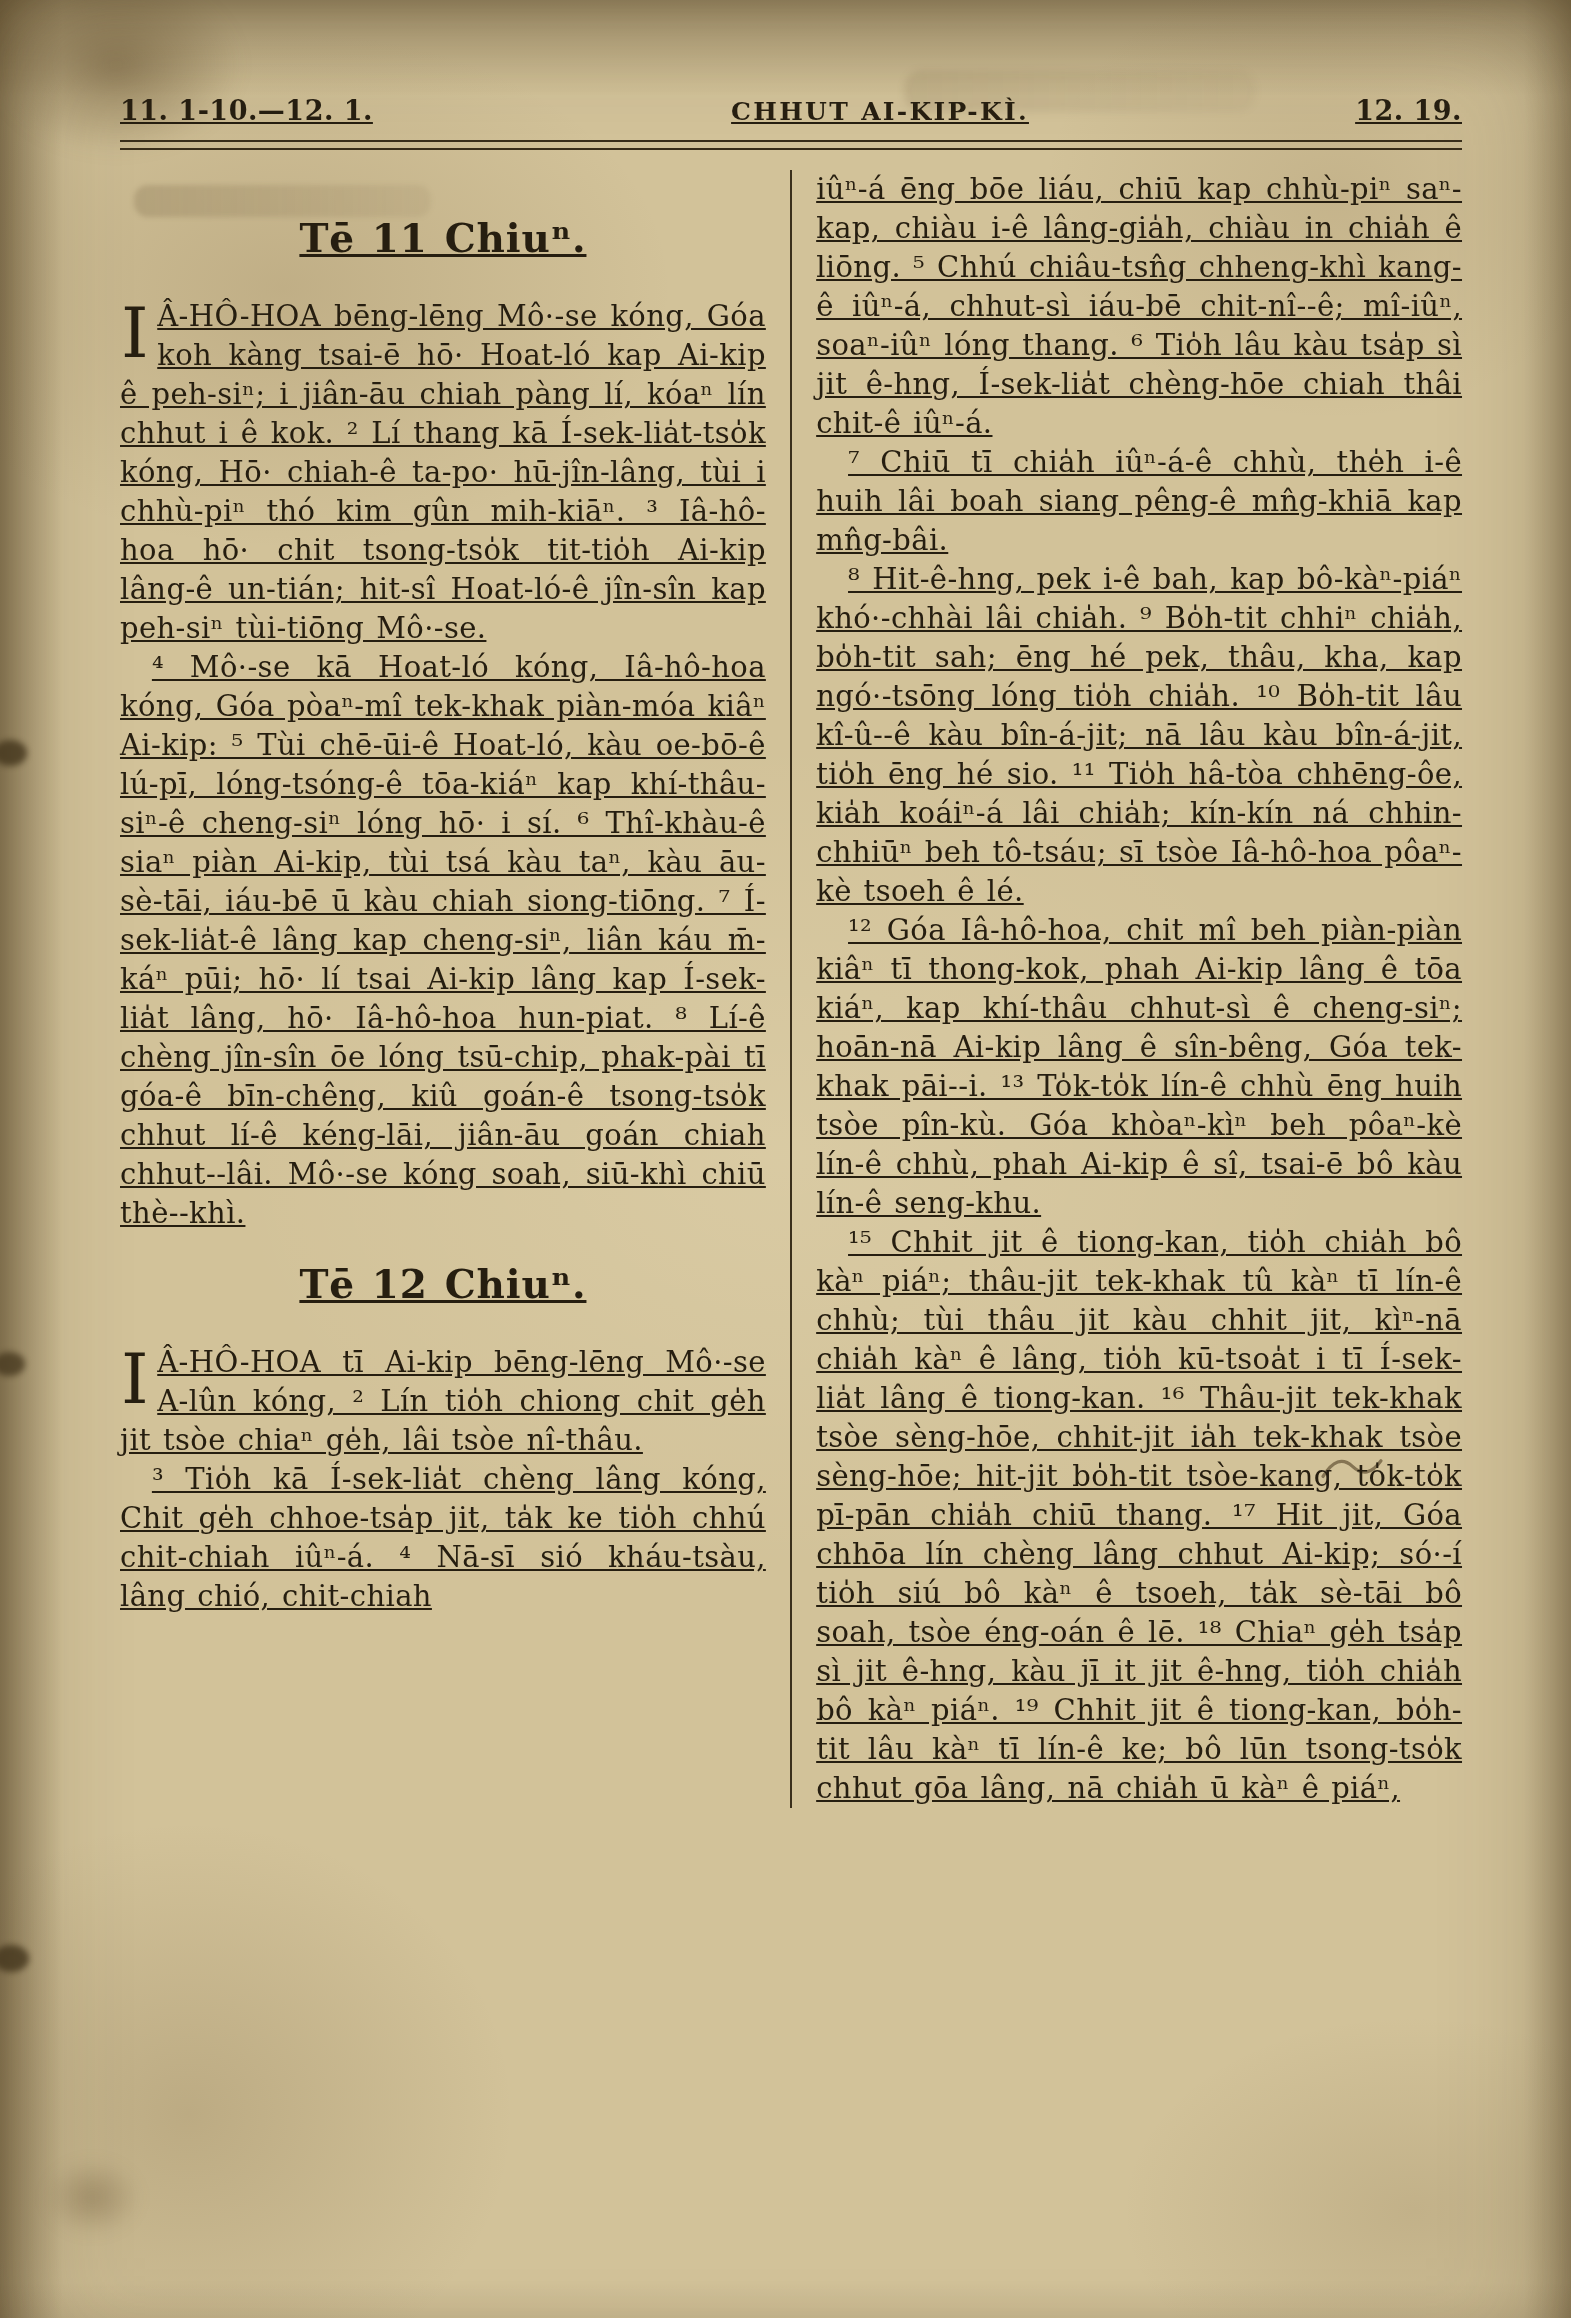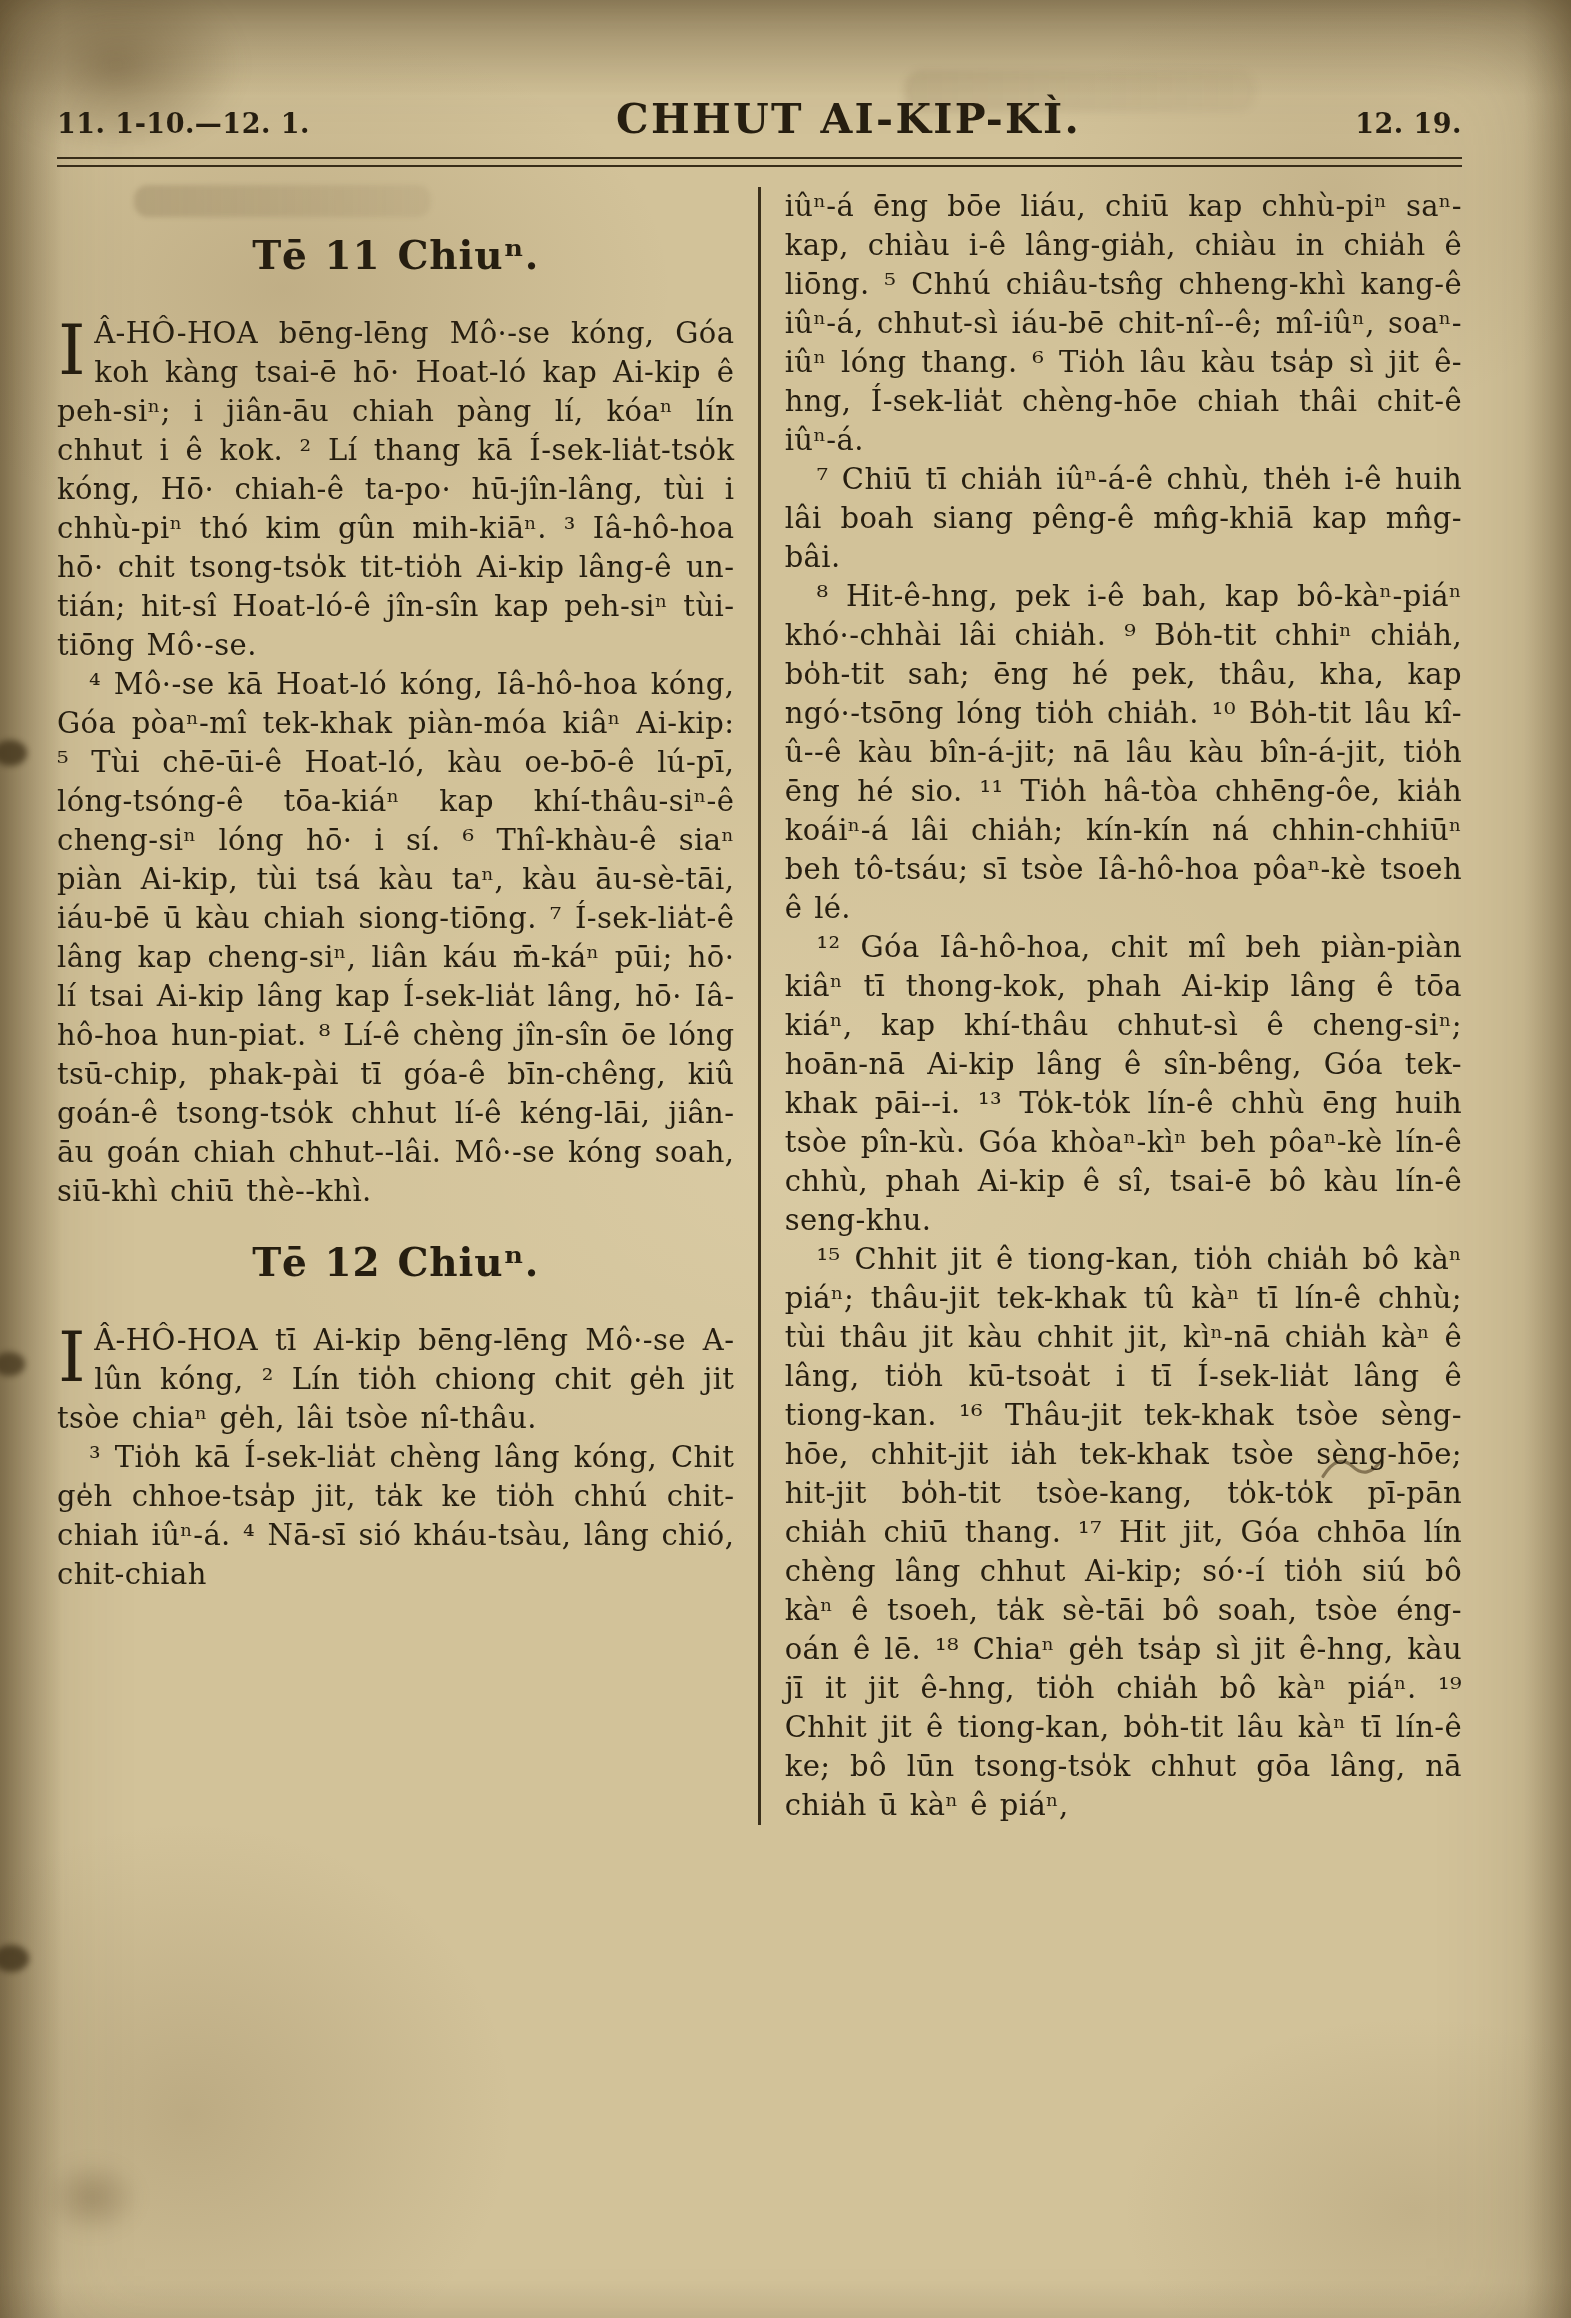--- a/index.html
+++ b/index.html
@@ -20,27 +20,27 @@
       radial-gradient(417px 325px at 85% 8%, rgba(120,96,58,0.15), transparent 70%),
       radial-gradient(742px 556px at 50% 48%, rgba(255,246,216,0.16), transparent 75%),
       radial-gradient(464px 417px at 12% 88%, rgba(110,88,52,0.22), transparent 70%),
       radial-gradient(417px 278px at 90% 92%, rgba(110,88,52,0.16), transparent 70%),
       linear-gradient(90deg, rgba(86,66,34,0.42), rgba(86,66,34,0) 4%),
       linear-gradient(270deg, rgba(86,66,34,0.25), rgba(86,66,34,0) 3%),
       linear-gradient(180deg, rgba(86,66,34,0.30), rgba(86,66,34,0) 4%),
       linear-gradient(0deg, rgba(86,66,34,0.34), rgba(86,66,34,0) 5%);
     box-shadow: inset 0 0 121px rgba(62,46,20,0.45), inset 0 0 32px rgba(62,46,20,0.25);
   }
-  .content { position: relative; padding: 95px 109px 0 57px; }
+  .content { position: relative; padding: 95px 109px 0 120px; text-decoration: underline; }
 
   .header {
     display: flex; justify-content: space-between; align-items: baseline;
     font-weight: bold; font-size: 27px; letter-spacing: 0.5px;
   }
-  .header .title { font-size: 41px; letter-spacing: 2.3px; margin-left: 32px; }
+  .header .title { font-size: 25px; letter-spacing: 2.3px; margin-left: 32px; }
 
   .rule-double {
     margin-top: 14px; height: 6px;
     border-top: 2.8px solid #382d19;
     border-bottom: 2.8px solid #382d19;
   }
 
   .columns { display: flex; margin-top: 20.4px; align-items: stretch; }
   .col {
     flex: 1 1 0; min-width: 0;

